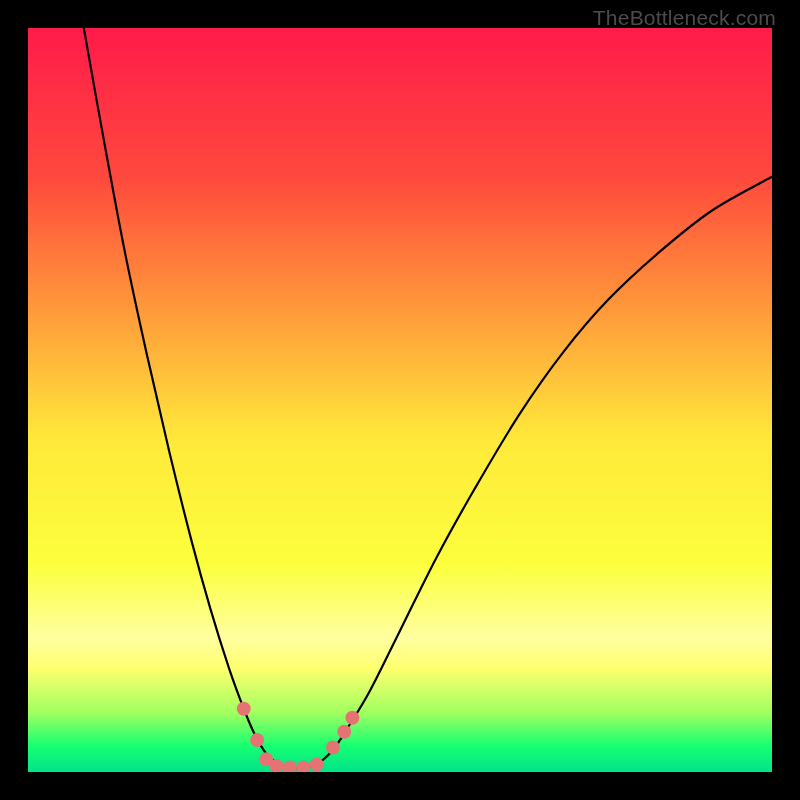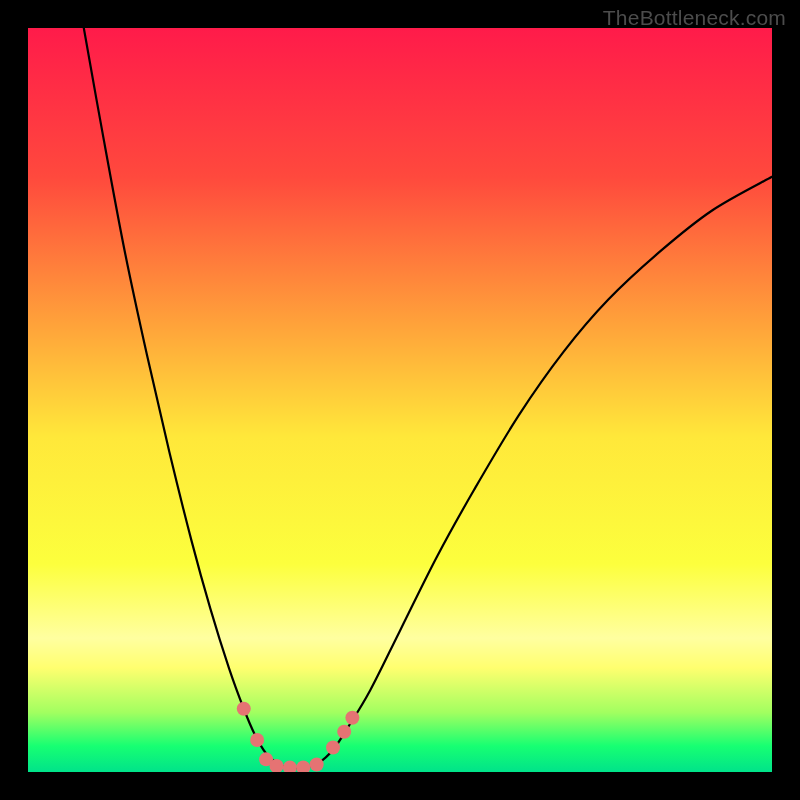--- a/index.html
+++ b/index.html
@@ -1,17 +1,17 @@
 <!DOCTYPE html>
 <html><head>
 <meta charset="utf-8">
 <style>
   html,body{margin:0;padding:0}
   body{width:800px;height:800px;background:#000;position:relative;font-family:Arial,Helvetica,sans-serif}
-  .watermark{position:absolute;top:6px;right:14px;color:#4c4c4c;font-size:21px;letter-spacing:.2px}
+  .watermark{position:absolute;top:6px;right:24px;color:#4c4c4c;font-size:21px;letter-spacing:.2px}
   .plot{position:absolute;left:28px;top:28px;width:744px;height:744px}
   svg{display:block}
 </style>
 </head>
 <body>
 
 <div class="plot">
   <svg id="chart-svg" viewBox="0 0 744 744" width="744" height="744">
     <defs>
       <linearGradient id="bg" x1="0" y1="0" x2="0" y2="1">

